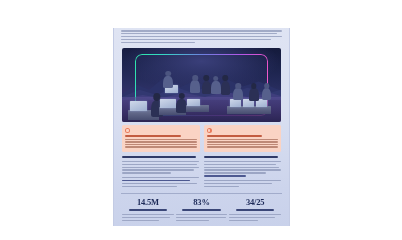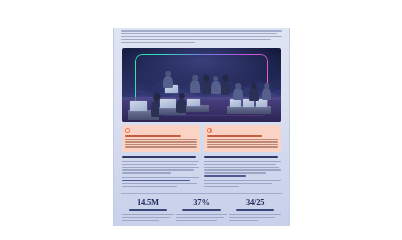--- a/index.html
+++ b/index.html
@@ -305,29 +305,29 @@
           
         </div>
         <div class="stat-desc">
 
           <div class="tline w100"></div>
           <div class="tline w93"></div>
           <div class="tline w72"></div>
         </div>
       </div>
       <div class="stat">
-        <div class="stat-val">37%</div>
+        <div class="stat-val">83%</div>
         <div class="stat-lbl">
           
         </div>
         <div class="stat-desc">
 
           <div class="tline w100"></div>
-          <div class="tline w93"></div>
-          <div class="tline w80"></div>
+          <div class="tline w97"></div>
+          <div class="tline w64"></div>
         </div>
       </div>
       <div class="stat">
         <div class="stat-val">34/25</div>
         <div class="stat-lbl">
           
         </div>
         <div class="stat-desc">
 
           <div class="tline w100"></div>

